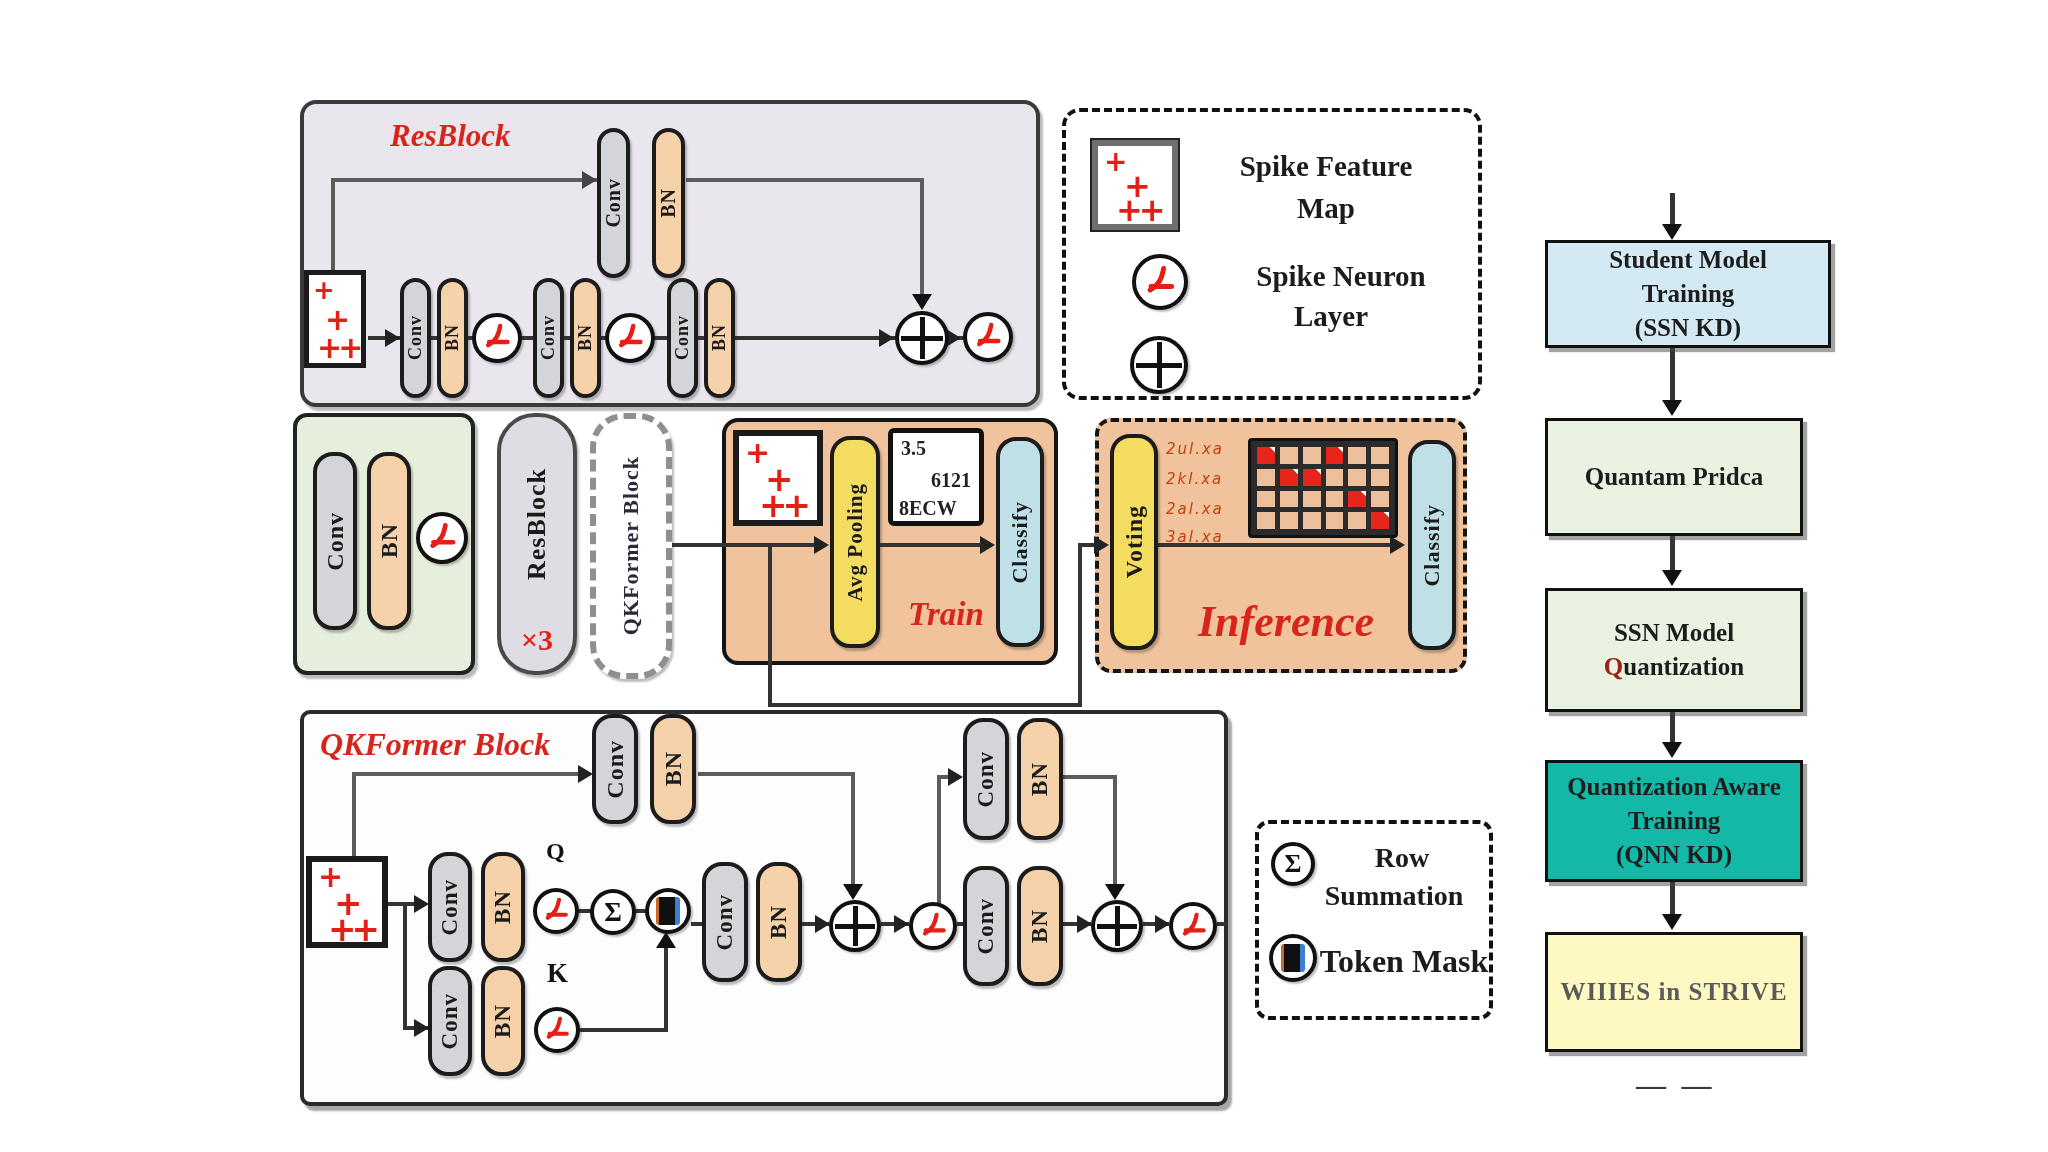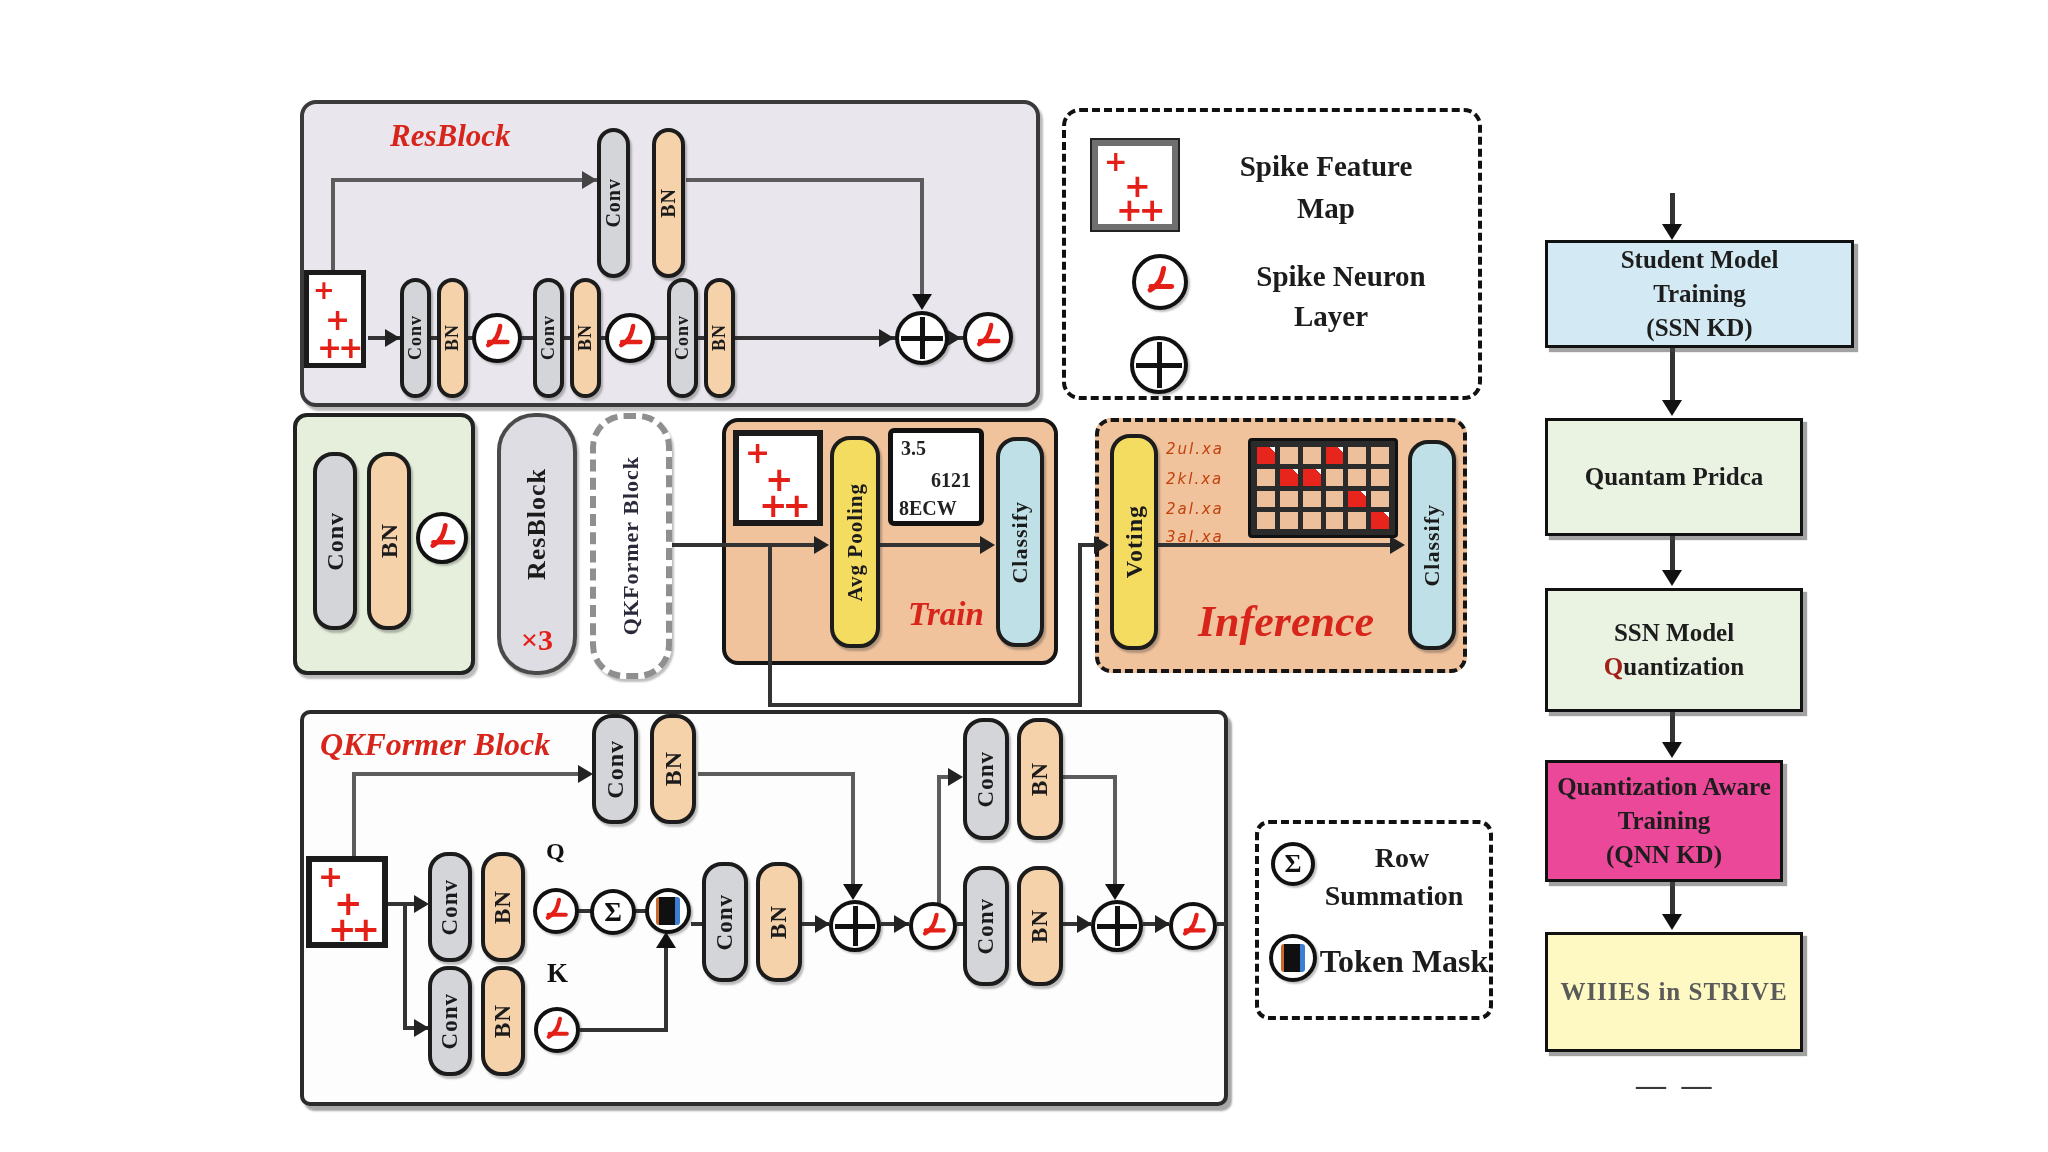--- a/index.html
+++ b/index.html
@@ -374,42 +374,42 @@
     <div class="legtext" style="left:40px;top:56px;width:190px;font-size:28px;">Summation</div>
     <div class="circle" style="left:10px;top:110px;width:48px;height:48px;">
         <div class="maskglyph"></div>
       </div>
     <div class="legtext" style="left:56px;top:119px;width:178px;font-size:32px;">Token Mask</div>
   </div>
 
   <div class="line" style="left:1670px;top:193px;width:5px;height:34px;"></div>
   <div class="ahd" style="left:1662px;top:224px;"></div>
 
-  <div class="fbox" style="left:1545px;top:240px;width:309px;height:108px;background:#d3e9f3;">
+  <div class="fbox" style="left:1545px;top:240px;width:286px;height:108px;background:#d3e9f3;">
     <div>Student Model</div>
     <div>Training</div>
     <div>(SSN KD)</div>
   </div>
   <div class="line" style="left:1670px;top:348px;width:5px;height:56px;"></div>
   <div class="ahd" style="left:1662px;top:400px;"></div>
 
   <div class="fbox" style="left:1545px;top:418px;width:258px;height:118px;background:#eaf2e2;">
     <div>Quantam Pridca</div>
   </div>
   <div class="line" style="left:1670px;top:536px;width:5px;height:38px;"></div>
   <div class="ahd" style="left:1662px;top:570px;"></div>
 
   <div class="fbox" style="left:1545px;top:588px;width:258px;height:124px;background:#eaf2e2;">
     <div>SSN Model</div>
     <div class="firstred">Quantization</div>
   </div>
   <div class="line" style="left:1670px;top:712px;width:5px;height:34px;"></div>
   <div class="ahd" style="left:1662px;top:742px;"></div>
 
-  <div class="fbox" style="left:1545px;top:760px;width:238px;height:122px;background:#ec4899;">
+  <div class="fbox" style="left:1545px;top:760px;width:258px;height:122px;background:#14b8a6;">
     <div>Quantization Aware</div>
     <div>Training</div>
     <div>(QNN KD)</div>
   </div>
   <div class="line" style="left:1670px;top:882px;width:5px;height:36px;"></div>
   <div class="ahd" style="left:1662px;top:914px;"></div>
 
   <div class="fbox" style="left:1545px;top:932px;width:258px;height:120px;background:#fef9c3;">
     <div style="color:#5a5a5a;letter-spacing:1px;">WIIIES in STRIVE</div>
   </div>

